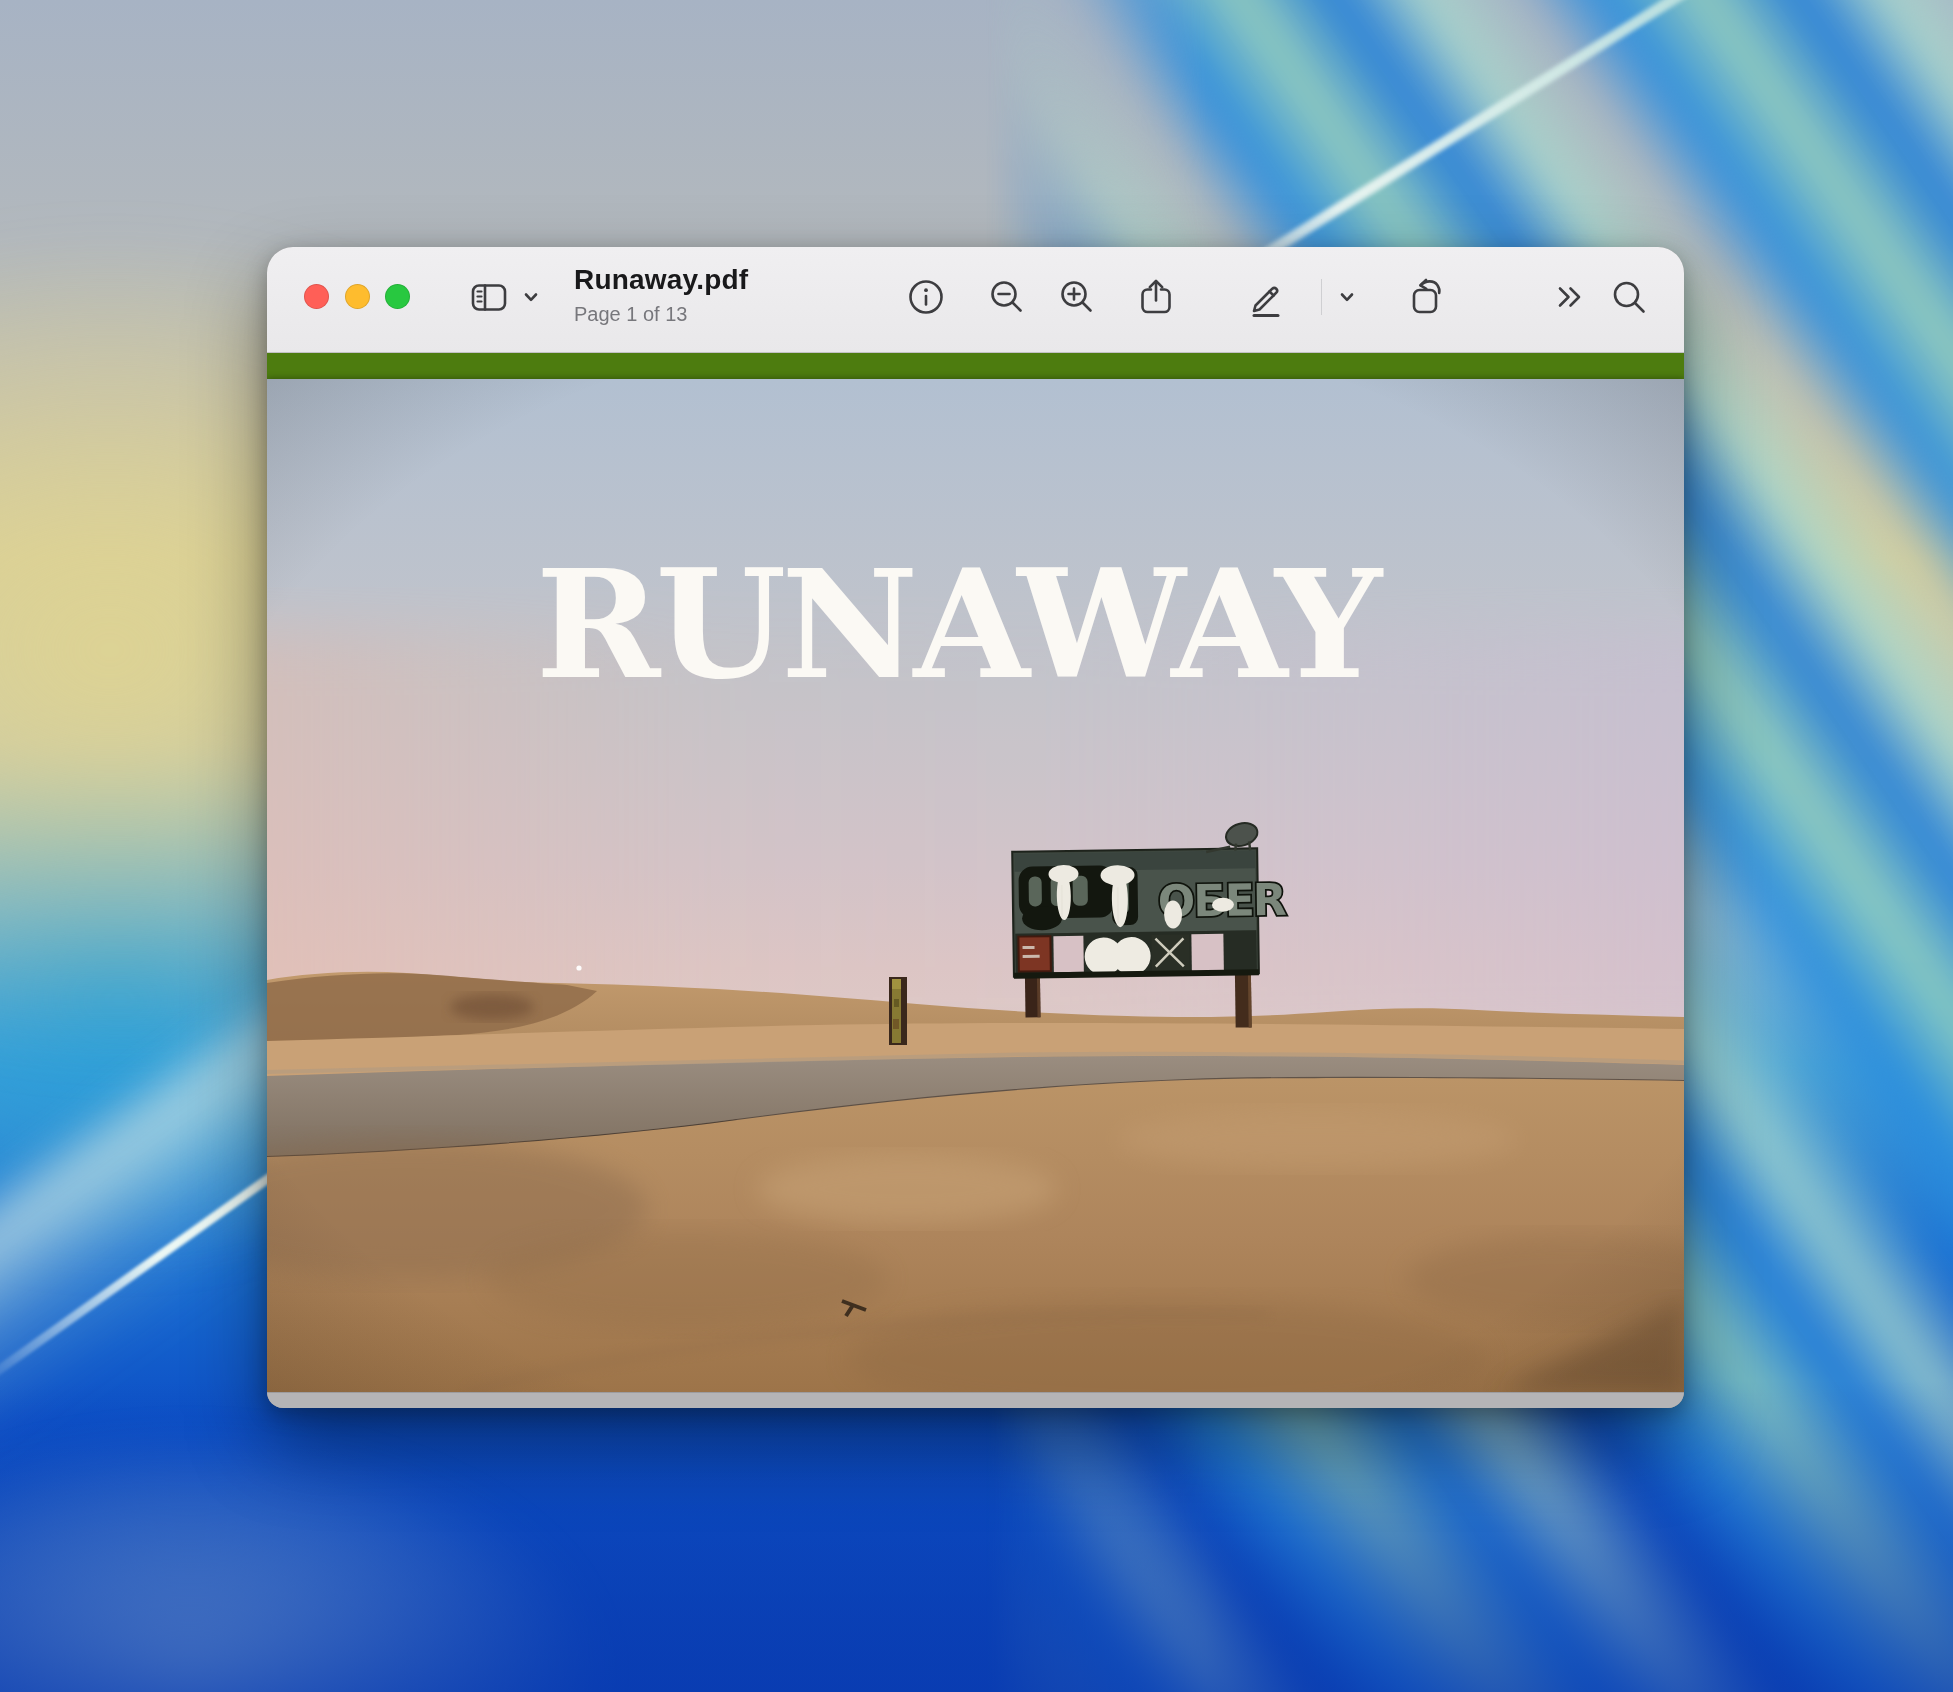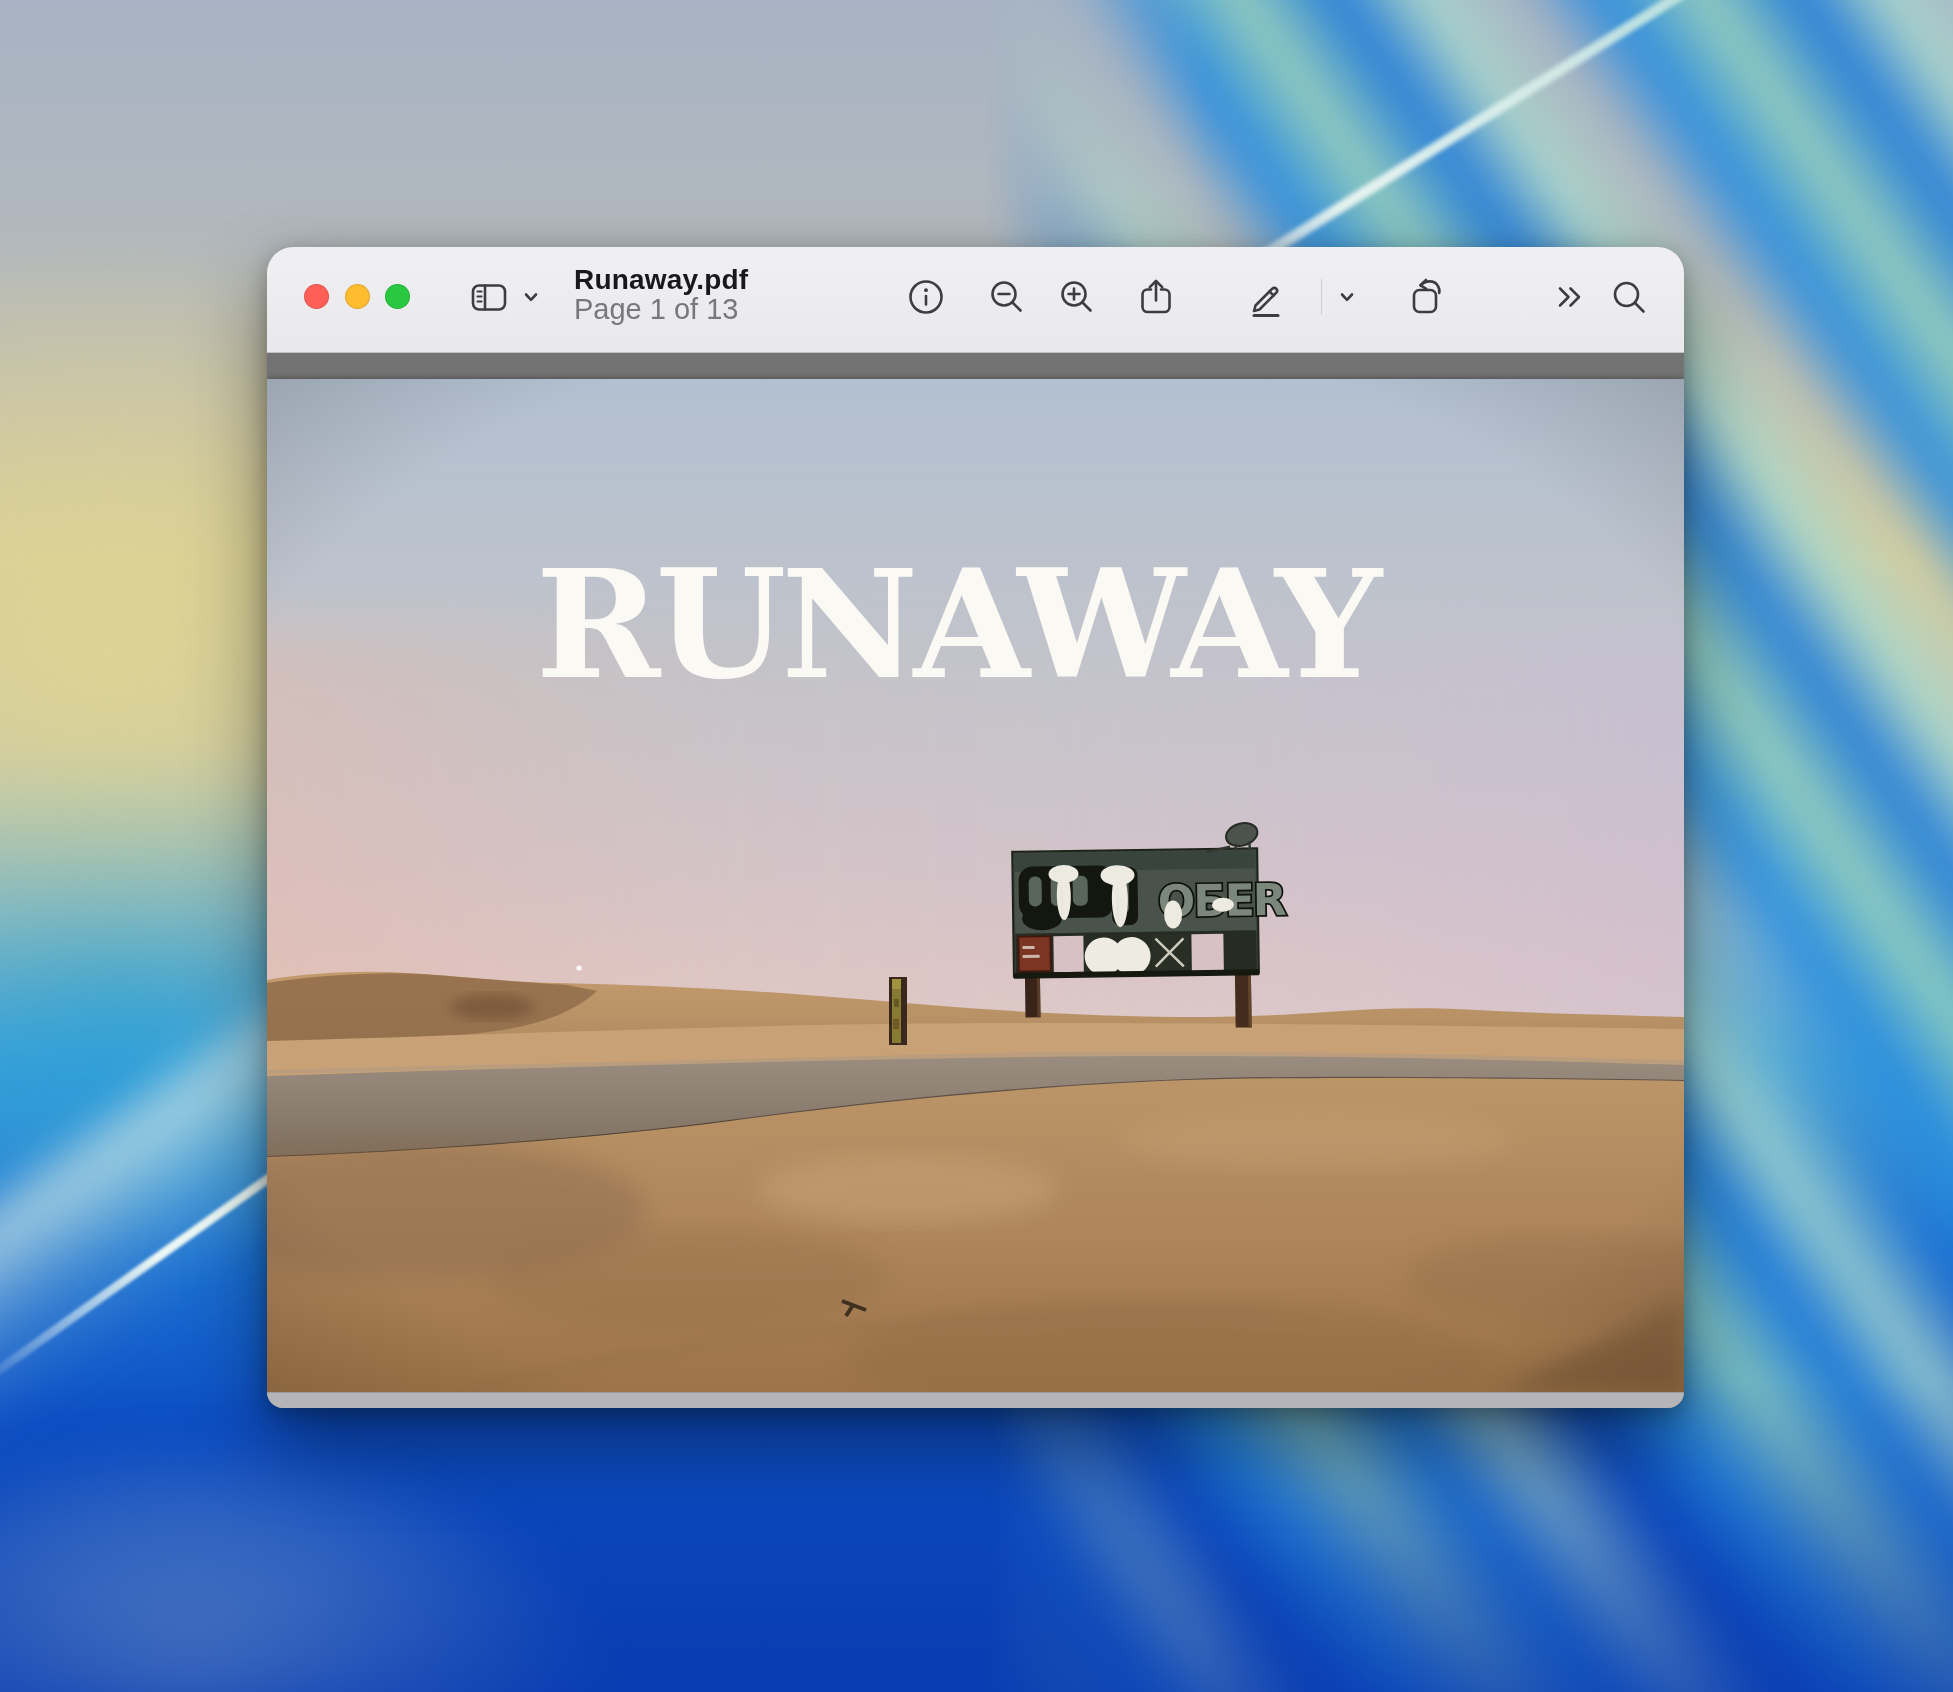--- a/index.html
+++ b/index.html
@@ -82,23 +82,23 @@
   .tl-close{left:37px;}
   .tl-min{left:78px;}
   .tl-zoom{left:118px;}
   .tb-btn{position:absolute;top:28px;width:44px;height:44px;display:flex;align-items:center;justify-content:center;background:none;border:none;padding:0;cursor:default;}
   .tb-btn svg{display:block;}
   .tb-chev{width:26px;height:44px;}
   .tb-sep{position:absolute;top:32px;left:1054px;width:1px;height:36px;background:#cfcfd2;}
   .icon-stroke{stroke:#3d3d40;stroke-width:2.6;fill:none;stroke-linecap:round;stroke-linejoin:round;}
   .title-block{position:absolute;left:307px;top:19px;line-height:1;}
   .doc-title{font-size:28px;font-weight:bold;color:#19191b;letter-spacing:.2px;}
-  .doc-page{margin-top:1px;font-size:29px;color:#77777c;}
-
-  .content{position:absolute;left:0;top:106px;right:0;bottom:16px;background:#737373;}
+  .doc-page{margin-top:10px;font-size:20px;color:#77777c;}
+
+  .content{position:absolute;left:0;top:106px;right:0;bottom:16px;background:#4d7c0f;}
   .bottom-strip{position:absolute;left:0;bottom:0;width:100%;height:16px;background:#b5b4b6;border-top:1px solid #9d9c9f;box-sizing:border-box;}
 
   .pdf-page{
     position:absolute;left:0;top:26px;width:1417px;height:1013px;
     box-shadow:0 0 7px rgba(0,0,0,.4);
     overflow:hidden;
   }
   .pdf-page svg{position:absolute;left:0;top:0;}
   .photo-title{
     position:absolute;left:0;top:170px;width:100%;text-align:center;

